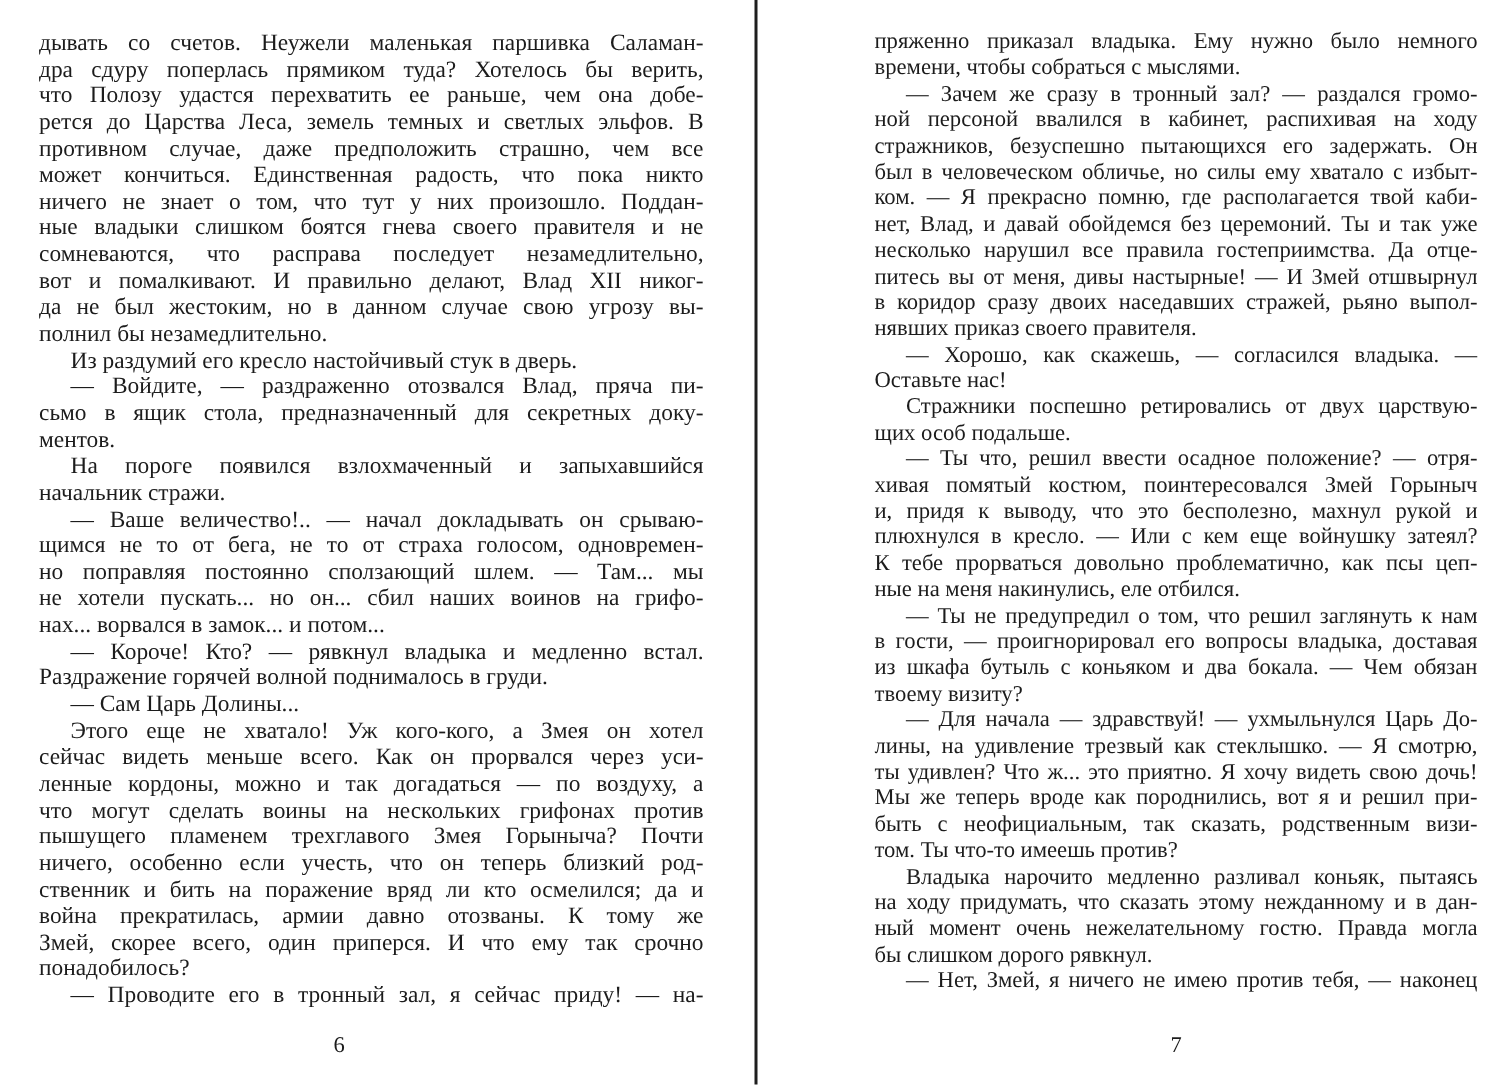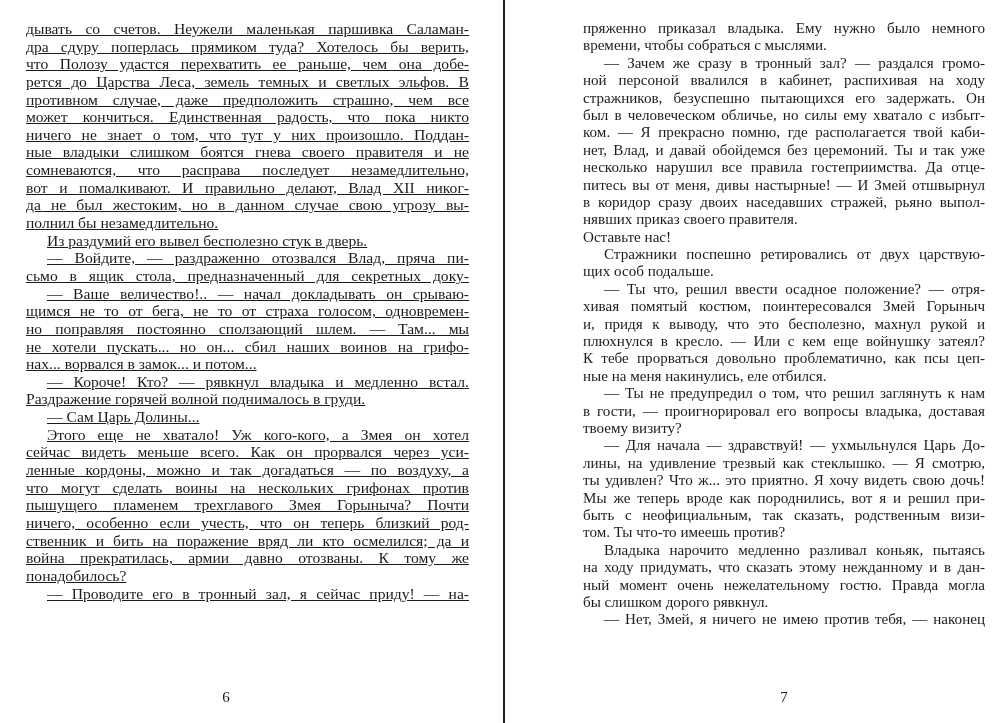--- a/index.html
+++ b/index.html
@@ -30,21 +30,20 @@
   }
   .text-block {
     position: absolute;
     top: 20px;
   }
   .page-left .text-block {
     left: 26px;
     width: 443px;
     font-size: 15.6px;
     line-height: 17.65px;
-    text-decoration: underline;
   }
   .page-right .text-block {
     left: 583px;
     width: 402px;
     font-size: 15.1px;
     line-height: 17.4px;
   }
   .para { margin: 0; padding: 0; }
   .line {
     overflow: hidden;
@@ -85,25 +84,30 @@
           <div class="line">противном случае, даже предположить страшно, чем все</div>
           <div class="line">может кончиться. Единственная радость, что пока никто</div>
           <div class="line">ничего не знает о том, что тут у них произошло. Поддан-</div>
           <div class="line">ные владыки слишком боятся гнева своего правителя и не</div>
           <div class="line">сомневаются, что расправа последует незамедлительно,</div>
           <div class="line">вот и помалкивают. И правильно делают, Влад XII никог-</div>
           <div class="line">да не был жестоким, но в данном случае свою угрозу вы-</div>
           <div class="line last">полнил бы незамедлительно.</div>
         </div>
         <div class="para">
-          <div class="line last indent">Из раздумий его вывел бесполезно стук в дверь.</div>
+          <div class="line last indent">Из раздумий его кресло настойчивый стук в дверь.</div>
         </div>
         <div class="para">
           <div class="line indent">— Войдите, — раздраженно отозвался Влад, пряча пи-</div>
           <div class="line">сьмо в ящик стола, предназначенный для секретных доку-</div>
+          <div class="line last">ментов.</div>
+        </div>
+        <div class="para">
+          <div class="line indent">На пороге появился взлохмаченный и запыхавшийся</div>
+          <div class="line last">начальник стражи.</div>
         </div>
         <div class="para">
           <div class="line indent">— Ваше величество!.. — начал докладывать он срываю-</div>
           <div class="line">щимся не то от бега, не то от страха голосом, одновремен-</div>
           <div class="line">но поправляя постоянно сползающий шлем. — Там... мы</div>
           <div class="line">не хотели пускать... но он... сбил наших воинов на грифо-</div>
           <div class="line last">нах... ворвался в замок... и потом...</div>
         </div>
         <div class="para">
           <div class="line indent">— Короче! Кто? — рявкнул владыка и медленно встал.</div>
@@ -114,20 +118,21 @@
         </div>
         <div class="para">
           <div class="line indent">Этого еще не хватало! Уж кого-кого, а Змея он хотел</div>
           <div class="line">сейчас видеть меньше всего. Как он прорвался через уси-</div>
           <div class="line">ленные кордоны, можно и так догадаться — по воздуху, а</div>
           <div class="line">что могут сделать воины на нескольких грифонах против</div>
           <div class="line">пышущего пламенем трехглавого Змея Горыныча? Почти</div>
           <div class="line">ничего, особенно если учесть, что он теперь близкий род-</div>
           <div class="line">ственник и бить на поражение вряд ли кто осмелился; да и</div>
           <div class="line">война прекратилась, армии давно отозваны. К тому же</div>
+          <div class="line">Змей, скорее всего, один приперся. И что ему так срочно</div>
           <div class="line last">понадобилось?</div>
         </div>
         <div class="para">
           <div class="line indent">— Проводите его в тронный зал, я сейчас приду! — на-</div>
         </div>
       </div>
     <div class="pagenum left-num">6</div>
   </section>
 
   <div class="divider"></div>
@@ -144,37 +149,39 @@
           <div class="line">стражников, безуспешно пытающихся его задержать. Он</div>
           <div class="line">был в человеческом обличье, но силы ему хватало с избыт-</div>
           <div class="line">ком. — Я прекрасно помню, где располагается твой каби-</div>
           <div class="line">нет, Влад, и давай обойдемся без церемоний. Ты и так уже</div>
           <div class="line">несколько нарушил все правила гостеприимства. Да отце-</div>
           <div class="line">питесь вы от меня, дивы настырные! — И Змей отшвырнул</div>
           <div class="line">в коридор сразу двоих наседавших стражей, рьяно выпол-</div>
           <div class="line last">нявших приказ своего правителя.</div>
         </div>
         <div class="para">
+          <div class="line indent">— Хорошо, как скажешь, — согласился владыка. —</div>
           <div class="line last">Оставьте нас!</div>
         </div>
         <div class="para">
           <div class="line indent">Стражники поспешно ретировались от двух царствую-</div>
           <div class="line last">щих особ подальше.</div>
         </div>
         <div class="para">
           <div class="line indent">— Ты что, решил ввести осадное положение? — отря-</div>
           <div class="line">хивая помятый костюм, поинтересовался Змей Горыныч</div>
           <div class="line">и, придя к выводу, что это бесполезно, махнул рукой и</div>
           <div class="line">плюхнулся в кресло. — Или с кем еще войнушку затеял?</div>
           <div class="line">К тебе прорваться довольно проблематично, как псы цеп-</div>
           <div class="line last">ные на меня накинулись, еле отбился.</div>
         </div>
         <div class="para">
           <div class="line indent">— Ты не предупредил о том, что решил заглянуть к нам</div>
           <div class="line">в гости, — проигнорировал его вопросы владыка, доставая</div>
+          <div class="line">из шкафа бутыль с коньяком и два бокала. — Чем обязан</div>
           <div class="line last">твоему визиту?</div>
         </div>
         <div class="para">
           <div class="line indent">— Для начала — здравствуй! — ухмыльнулся Царь До-</div>
           <div class="line">лины, на удивление трезвый как стеклышко. — Я смотрю,</div>
           <div class="line">ты удивлен? Что ж... это приятно. Я хочу видеть свою дочь!</div>
           <div class="line">Мы же теперь вроде как породнились, вот я и решил при-</div>
           <div class="line">быть с неофициальным, так сказать, родственным визи-</div>
           <div class="line last">том. Ты что-то имеешь против?</div>
         </div>

